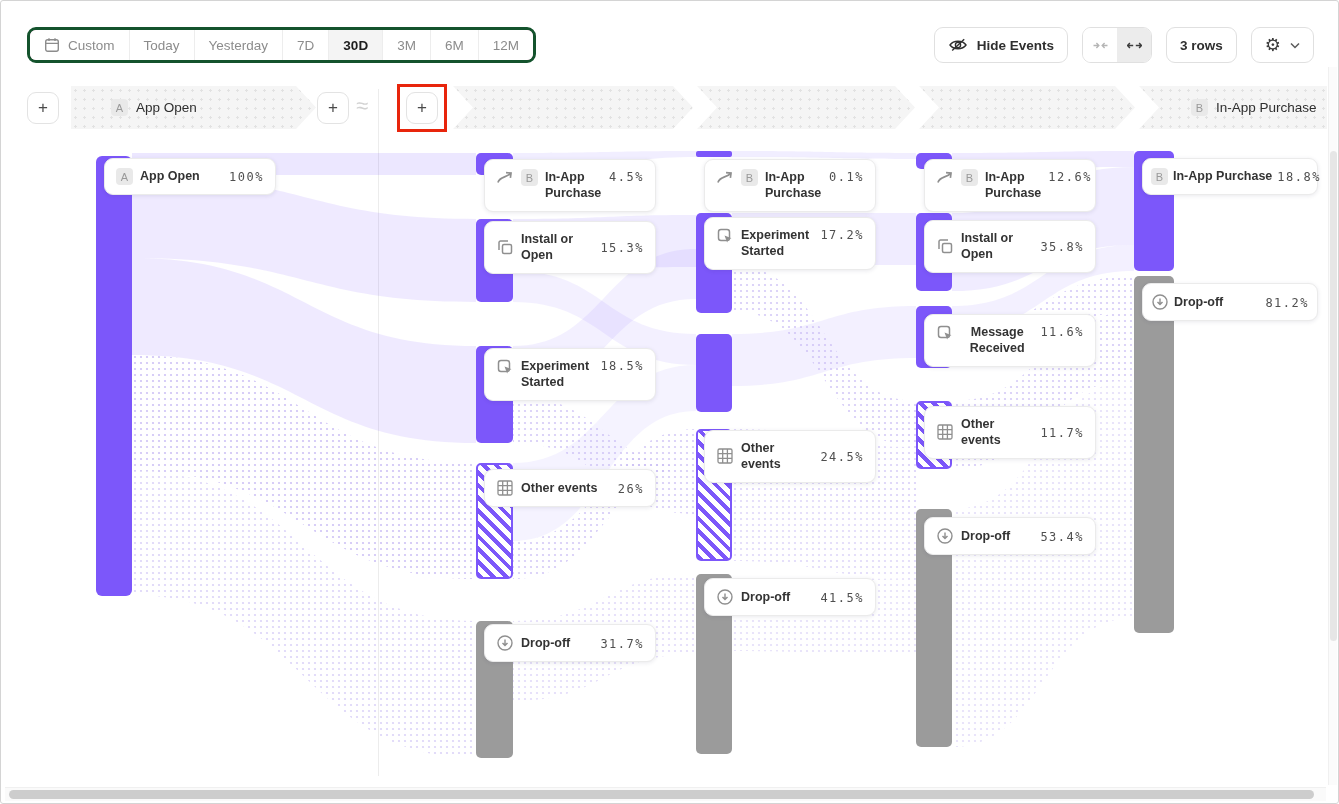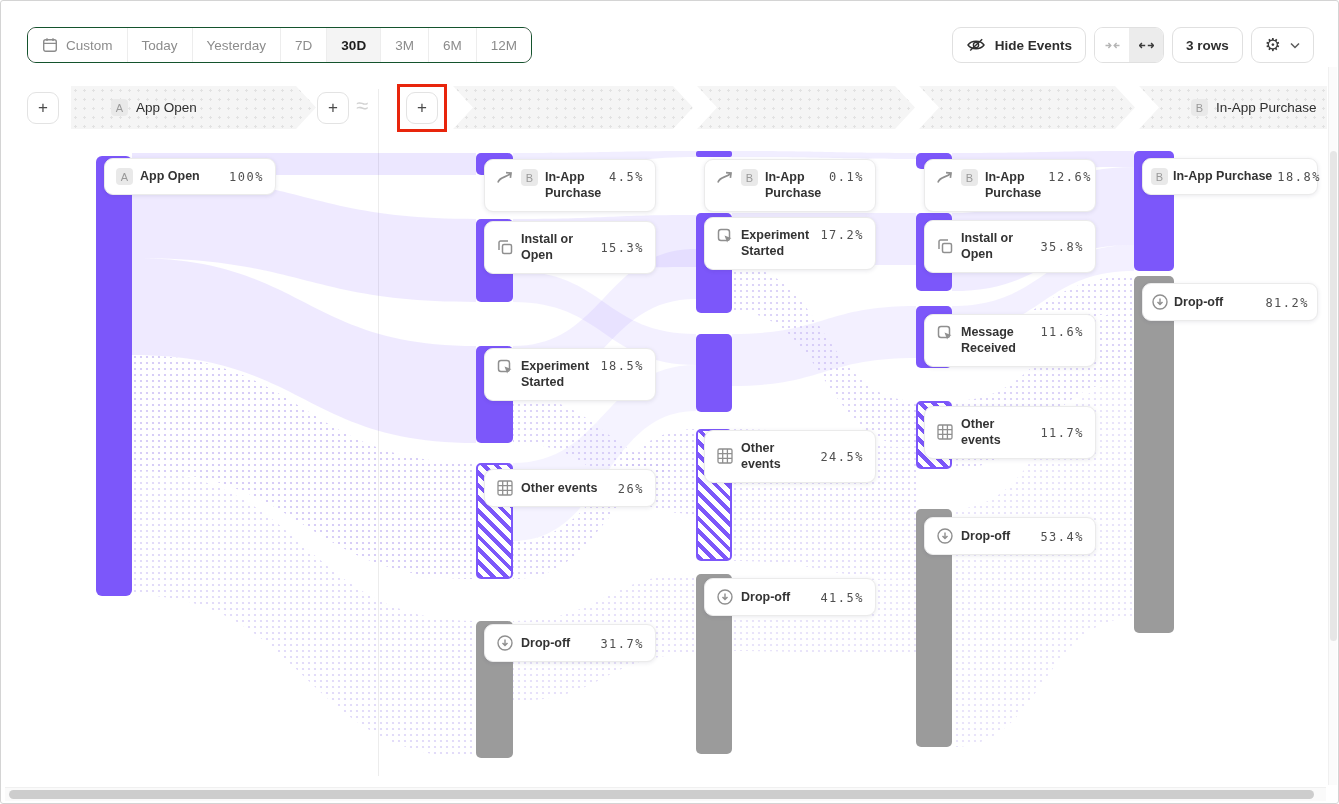--- a/index.html
+++ b/index.html
@@ -4,27 +4,27 @@
 <style>
   * { box-sizing: border-box; margin: 0; padding: 0; }
   html,body { background:#fff; }
   body { font-family:"Liberation Sans", sans-serif; }
   .page { position:relative; width:1339px; height:804px; background:#fff;
           border:1px solid #d4d4d4; border-radius:3px; overflow:hidden; }
 
   
   .toolbar { position:absolute; left:26px; top:26px; width:1287px; height:36px;
              display:flex; justify-content:space-between; z-index:6; }
-  .dategroup { display:flex; border:1px solid #14532d; border-radius:9px; overflow:hidden;
+  .dategroup { display:flex; border:3px solid #14532d; border-radius:9px; overflow:hidden;
                background:#f9a8d4; height:36px; }
   .datebtn { display:flex; align-items:center; gap:8px; padding:0 14px; font-size:13.5px;
              color:#8c8c8c; border-right:1px solid #ededed; cursor:pointer; background:#fff; white-space:nowrap; }
   .datebtn:last-child { border-right:none; }
   .datebtn.active { background:#f4f4f4; color:#1d1d1d; font-weight:700; }
-  .rightgroup { display:flex; gap:8px; }
+  .rightgroup { display:flex; gap:14px; }
   .tbtn { display:flex; align-items:center; gap:9px; border:1px solid #e0e0e0; border-radius:9px;
           background:#fff; padding:0 13px; font-size:13.5px; color:#2f2f2f; height:36px;
           font-weight:600; cursor:pointer; white-space:nowrap; }
   .seg { display:flex; border:1px solid #e0e0e0; border-radius:9px; overflow:hidden; height:36px; }
   .segcell { width:34px; display:flex; align-items:center; justify-content:center; cursor:pointer; background:#fff; }
   .segcell.active { background:#ececec; }
   .gearglyph { font-family:"DejaVu Sans", sans-serif; font-size:18px; color:#3c3c3c; line-height:1; }
 
   
   .hplus { position:absolute; width:32px; height:32px; top:91px; border:1px solid #e3e3e3;
@@ -323,21 +323,21 @@
   <div class="card single" style="left:923px; top:219px;">
     <svg class="nico" viewBox="0 0 18 18" fill="none" stroke="#8f8f8f" stroke-width="1.5">
         <rect x="6.5" y="6.5" width="9" height="9" rx="1.5"></rect>
         <path d="M3 12 V4.5 A1.5 1.5 0 0 1 4.5 3 H12"></path>
       </svg>
     <span class="name">Install or Open</span>
     <span class="pct">35.8%</span>
   </div>
 
   <div class="bar purple" style="left:915px; top:305px; height:62px;"></div>
-  <div class="card" style="left:923px; top:313px;">
+  <div class="card" style="left:923px; top:313px;text-align:center;">
     <svg class="nico" viewBox="0 0 18 18" fill="none" stroke="#8f8f8f" stroke-width="1.5">
         <rect x="2.5" y="2.5" width="11" height="11" rx="2.5"></rect>
         <path d="M8.5 8.5 L15.5 11.2 12.3 12.3 11.2 15.5 Z" fill="#8f8f8f" stroke="none"></path>
       </svg>
     <span class="name">Message Received</span>
     <span class="pct">11.6%</span>
   </div>
 
   <div class="bar hatched" style="left:915px; top:400px; height:68px;"></div>
   <div class="card single" style="left:923px; top:405px;">

